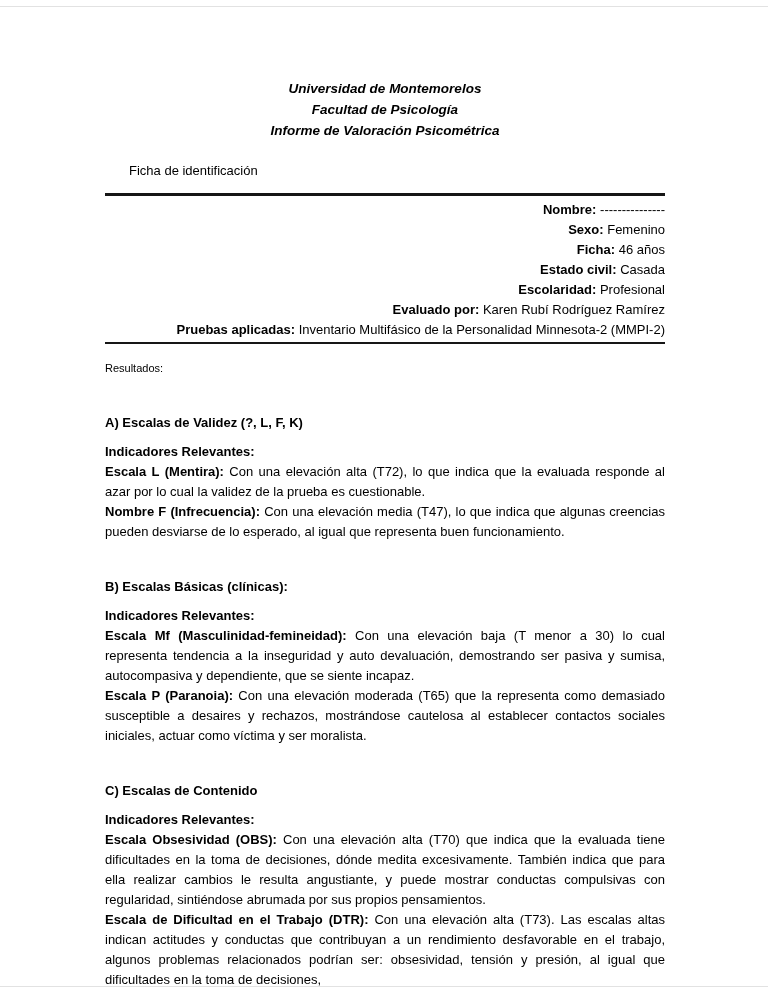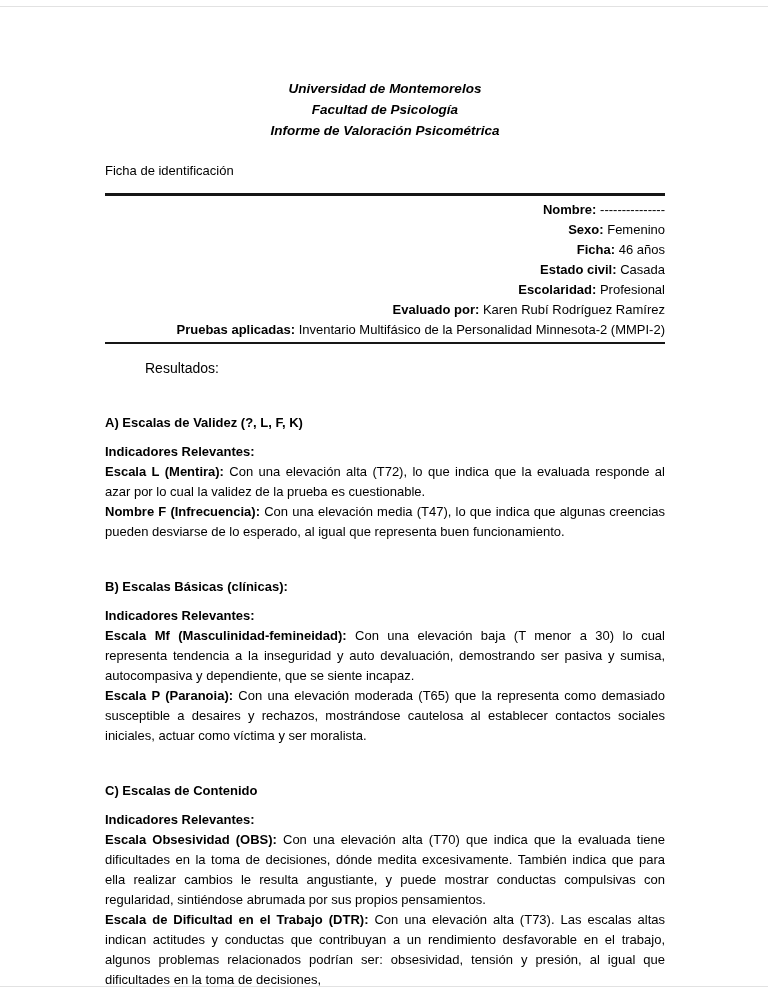--- a/index.html
+++ b/index.html
@@ -24,35 +24,35 @@
   }
 
   .doc-header {
     text-align:center;
     font-weight:bold;
     font-size:13.5px;
     line-height:21px;
     font-style:italic;
   }
 
-  .section-label { margin-top:20px; }
+  .section-label { margin-top:20px;margin-left:24px; }
 
   .rule {
     border:none;
     height:2.5px;
     background:#161616;
   }
   .rule.first { margin-top:12px; }
   .rule.second { margin-top:2px; }
 
   .id-block { margin-top:4px; }
   .id-row { line-height:20px; white-space:nowrap;text-align:right; }
   .id-row strong { font-weight:bold; }
 
-  .results-label { margin-top:14px; font-size:14px;margin-left:40px; }
+  .results-label { margin-top:14px; font-size:11px; }
 
   .sec-title { margin:35px 0 9px; font-weight:bold; }
   .ind-label { font-weight:bold; }
   .para { text-align:justify; }
   .para .lead { font-weight:bold; }
 </style>
 </head>
 <body>
 
 <div class="page">

